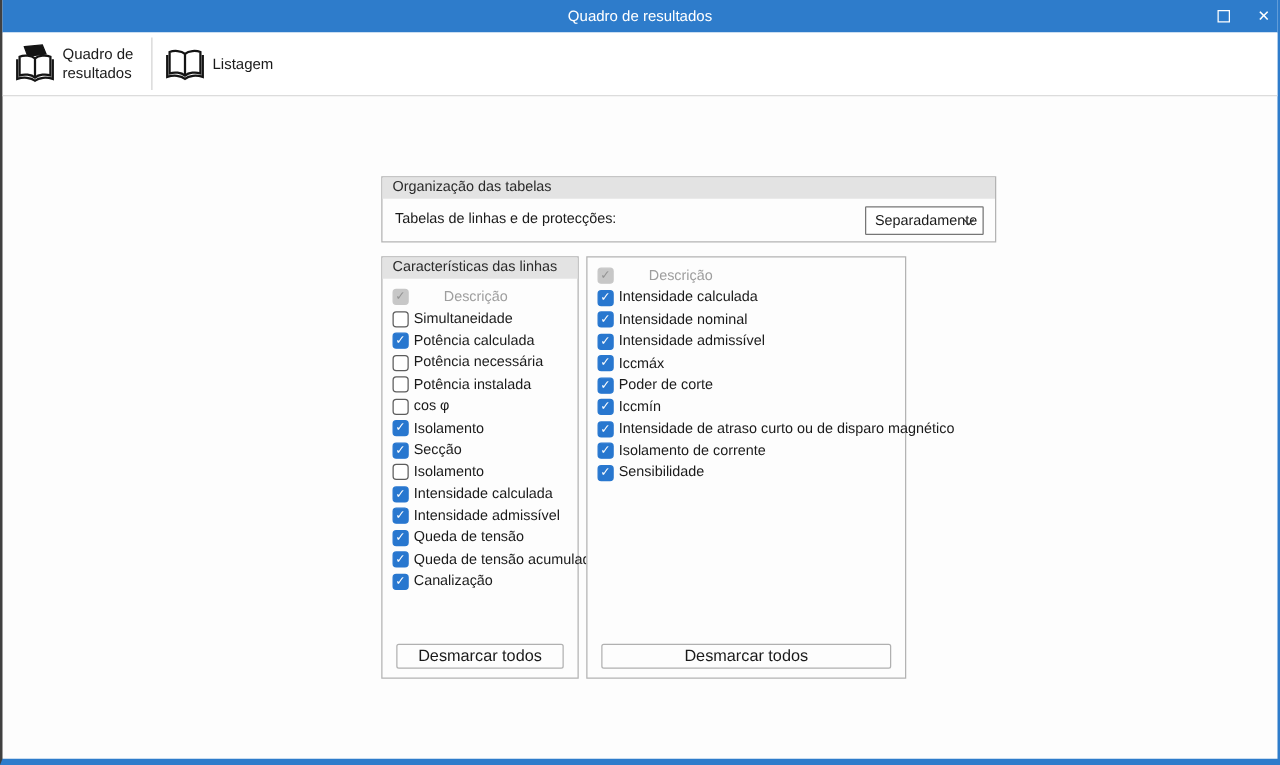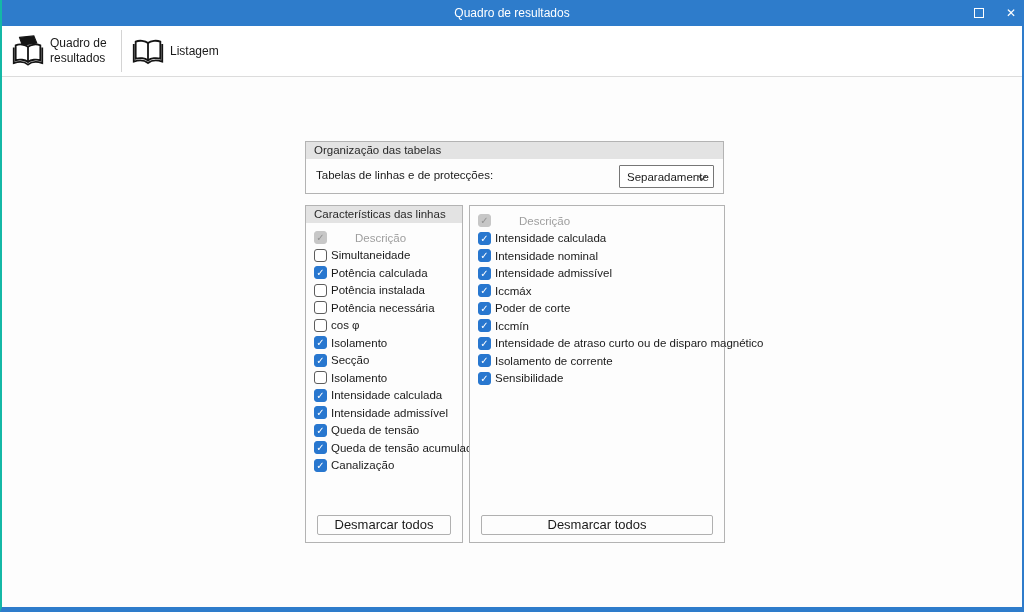--- a/index.html
+++ b/index.html
@@ -1,19 +1,19 @@
 <!DOCTYPE html>
 <html><head>
 <meta charset="utf-8">
 <style>
   * { margin:0; padding:0; box-sizing:border-box; }
   html,body { width:1024px; height:612px; font-family:"Liberation Sans","DejaVu Sans",sans-serif; background:#fff; }
   .window {
     position:absolute; left:0; top:0; width:1024px; height:612px;
-    border-left:2px solid #14b8a6; border-right:2px solid #2e7ccb; border-bottom:5px solid #2e7ccb;
+    border-left:2px solid #404040; border-right:2px solid #2e7ccb; border-bottom:5px solid #2e7ccb;
     background:#fdfdfd; overflow:hidden;
   }
   
   .titlebar {
     position:absolute; left:-2px; top:0; width:1024px; height:26px;
     background:#2e7ccb; display:flex; align-items:center; justify-content:center;
   }
   .titlebar-text { color:#fff; font-size:12px; }
   .win-controls { position:absolute; right:8px; top:0; height:26px; display:flex; align-items:center; gap:22px; }
   .maximize-btn { width:10px; height:10px; border:1px solid #fff; display:inline-block; }
@@ -27,21 +27,21 @@
   .tool-btn .icon svg { display:block; }
   .tool-label { font-size:12px; color:#1a1a1a; line-height:1.25; }
   .tool-btn.first .tool-label { width:62px; }
   .toolbar-sep { width:1px; background:#d4d4d4; margin:4px 0; }
   
   .group { position:absolute; border:1px solid #b3b3b3; background:#fdfdfd; }
   .group-header {
     height:17px; background:#e3e3e3; font-size:11.5px; color:#2a2a2a;
     line-height:17px; padding-left:8px;
   }
-  #group-org  { left:303px; top:141px; width:419px; height:53px; }
+  #group-org  { left:303px; top:141px; width:492px; height:53px; }
   #group-lines{ left:303px; top:205px; width:158px; height:338px; }
   #group-prot { left:467px; top:205px; width:256px; height:338px; }
   .org-row { position:relative; height:34px; }
   .org-label { position:absolute; left:10px; top:10px; font-size:11.5px; color:#1a1a1a; }
   .combobox {
     position:absolute; right:9px; top:6px; width:95px; height:23px;
     background:#fff; border:1px solid #767676; border-radius:1px;
     display:flex; align-items:center; padding:0 7px; font-size:11.5px; color:#1a1a1a;
   }
   .combobox .chevron {
@@ -126,25 +126,25 @@
         <div class="check-row">
           <span class="checkbox"></span>
           <span class="check-label">Simultaneidade</span>
         </div>
         <div class="check-row">
           <span class="checkbox checked">✓</span>
           <span class="check-label">Potência calculada</span>
         </div>
         <div class="check-row">
           <span class="checkbox"></span>
+          <span class="check-label">Potência necessária</span>
+        </div>
+        <div class="check-row">
+          <span class="checkbox"></span>
           <span class="check-label">Potência instalada</span>
-        </div>
-        <div class="check-row">
-          <span class="checkbox"></span>
-          <span class="check-label">Potência necessária</span>
         </div>
         <div class="check-row">
           <span class="checkbox"></span>
           <span class="check-label">cos φ</span>
         </div>
         <div class="check-row">
           <span class="checkbox checked">✓</span>
           <span class="check-label">Isolamento</span>
         </div>
         <div class="check-row">

